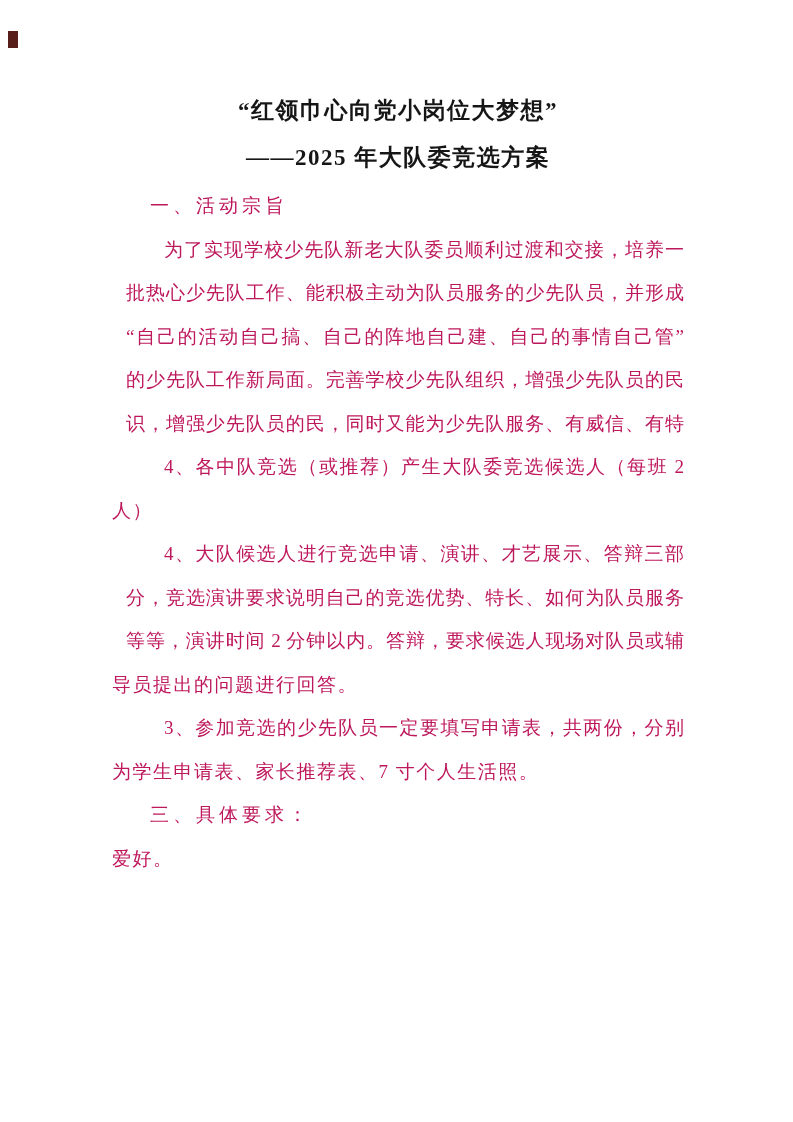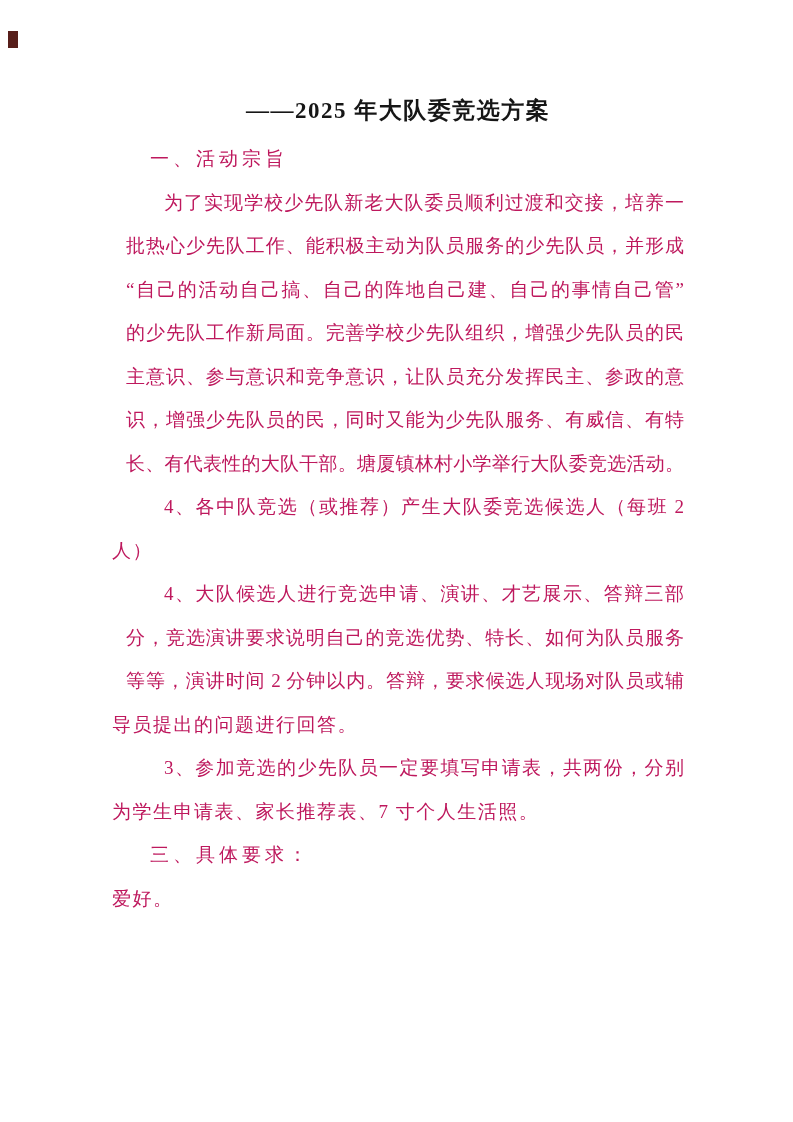--- a/index.html
+++ b/index.html
@@ -50,31 +50,30 @@
   .heading { letter-spacing: 4px; }
   .short { letter-spacing: 1.5px; }
 </style>
 </head>
 <body>
 
 <div class="page">
   <div class="corner-mark"></div>
 
   <div class="content">
+    <div class="title-line">“红领巾心向党小岗位大梦想”</div>
     <div class="title-line">——2025 年大队委竞选方案</div>
 
     <div class="body-block">
       <div class="line heading indent">一、活动宗旨</div>
       <div class="line j indent">为了实现学校少先队新老大队委员顺利过渡和交接，培养一</div>
       <div class="line j">批热心少先队工作、能积极主动为队员服务的少先队员，并形成</div>
       <div class="line j">“自己的活动自己搞、自己的阵地自己建、自己的事情自己管”</div>
       <div class="line j">的少先队工作新局面。完善学校少先队组织，增强少先队员的民</div>
-      <div class="line j">主意识、参与意识和竞争意识，让队员充分发挥民主、参政的意</div>
       <div class="line j">识，增强少先队员的民，同时又能为少先队服务、有威信、有特</div>
-      <div class="line j">长、有代表性的大队干部。塘厦镇林村小学举行大队委竞选活动。</div>
       <div class="line j indent">4、各中队竞选（或推荐）产生大队委竞选候选人（每班 2</div>
       <div class="line short">人）</div>
       <div class="line j indent">4、大队候选人进行竞选申请、演讲、才艺展示、答辩三部</div>
       <div class="line j">分，竞选演讲要求说明自己的竞选优势、特长、如何为队员服务</div>
       <div class="line j">等等，演讲时间 2 分钟以内。答辩，要求候选人现场对队员或辅</div>
       <div class="line short">导员提出的问题进行回答。</div>
       <div class="line j indent">3、参加竞选的少先队员一定要填写申请表，共两份，分别</div>
       <div class="line short">为学生申请表、家长推荐表、7 寸个人生活照。</div>
       <div class="line heading indent">三、具体要求：</div>
       <div class="line short">爱好。</div>

